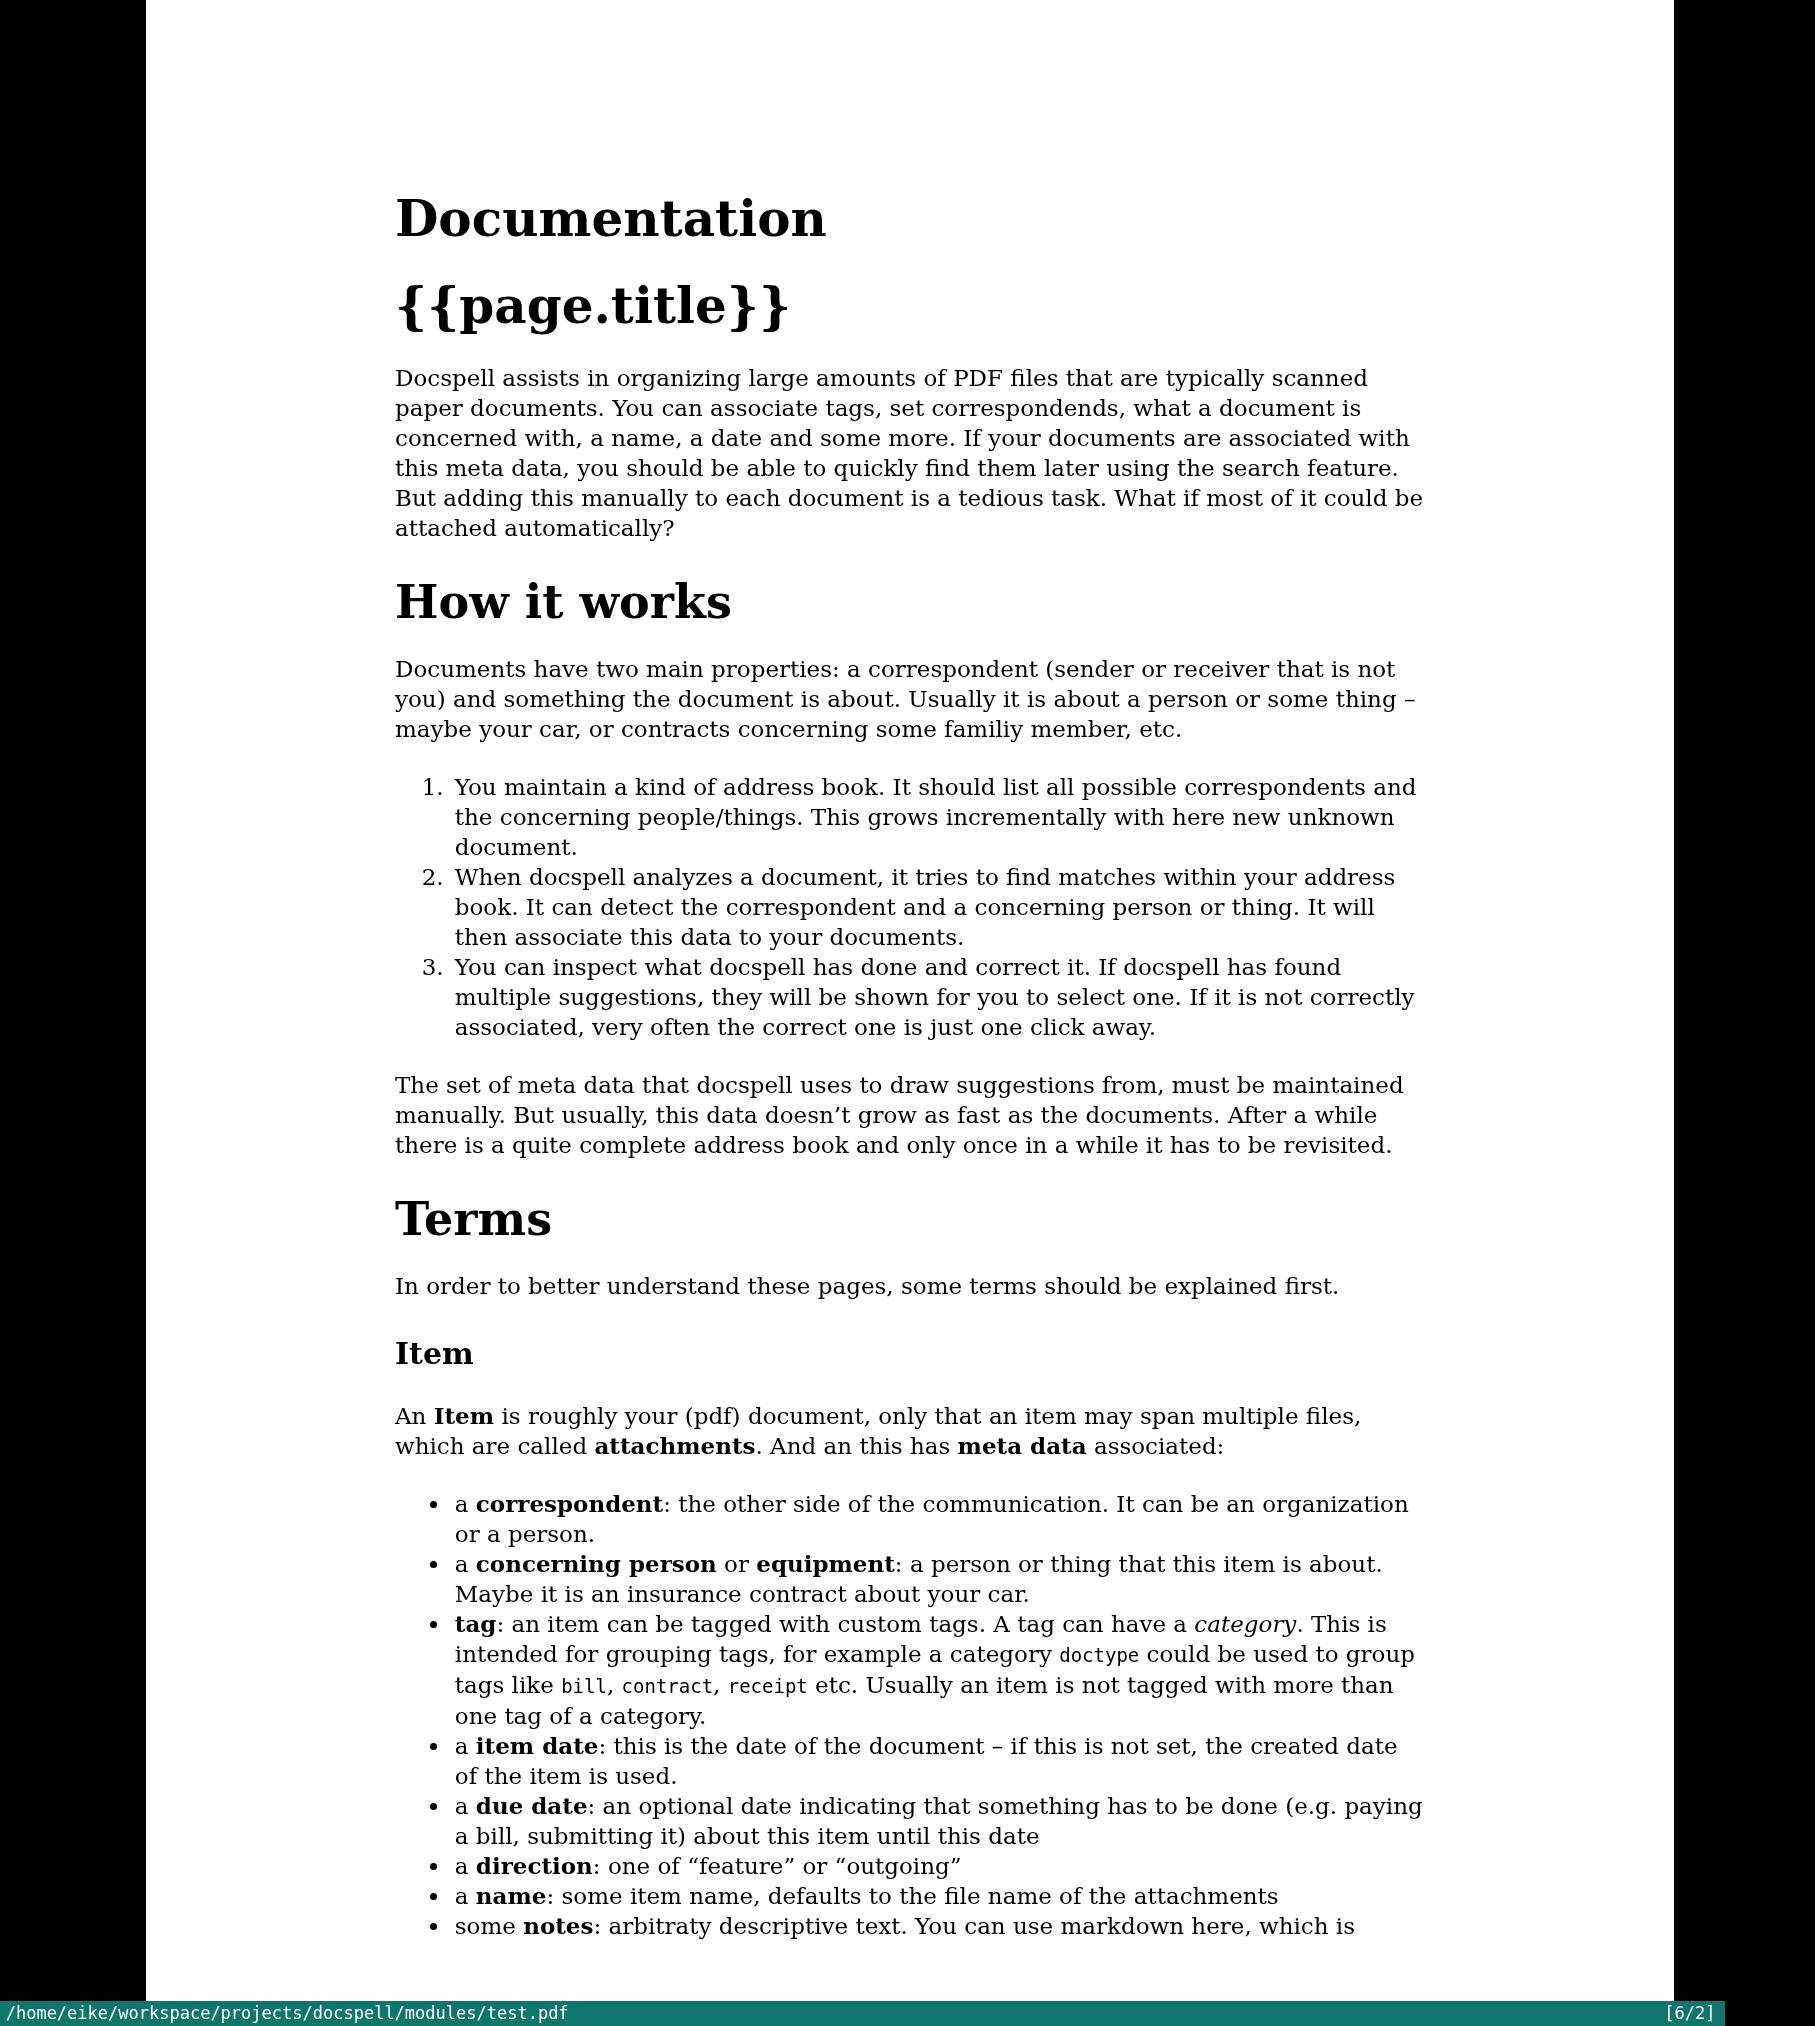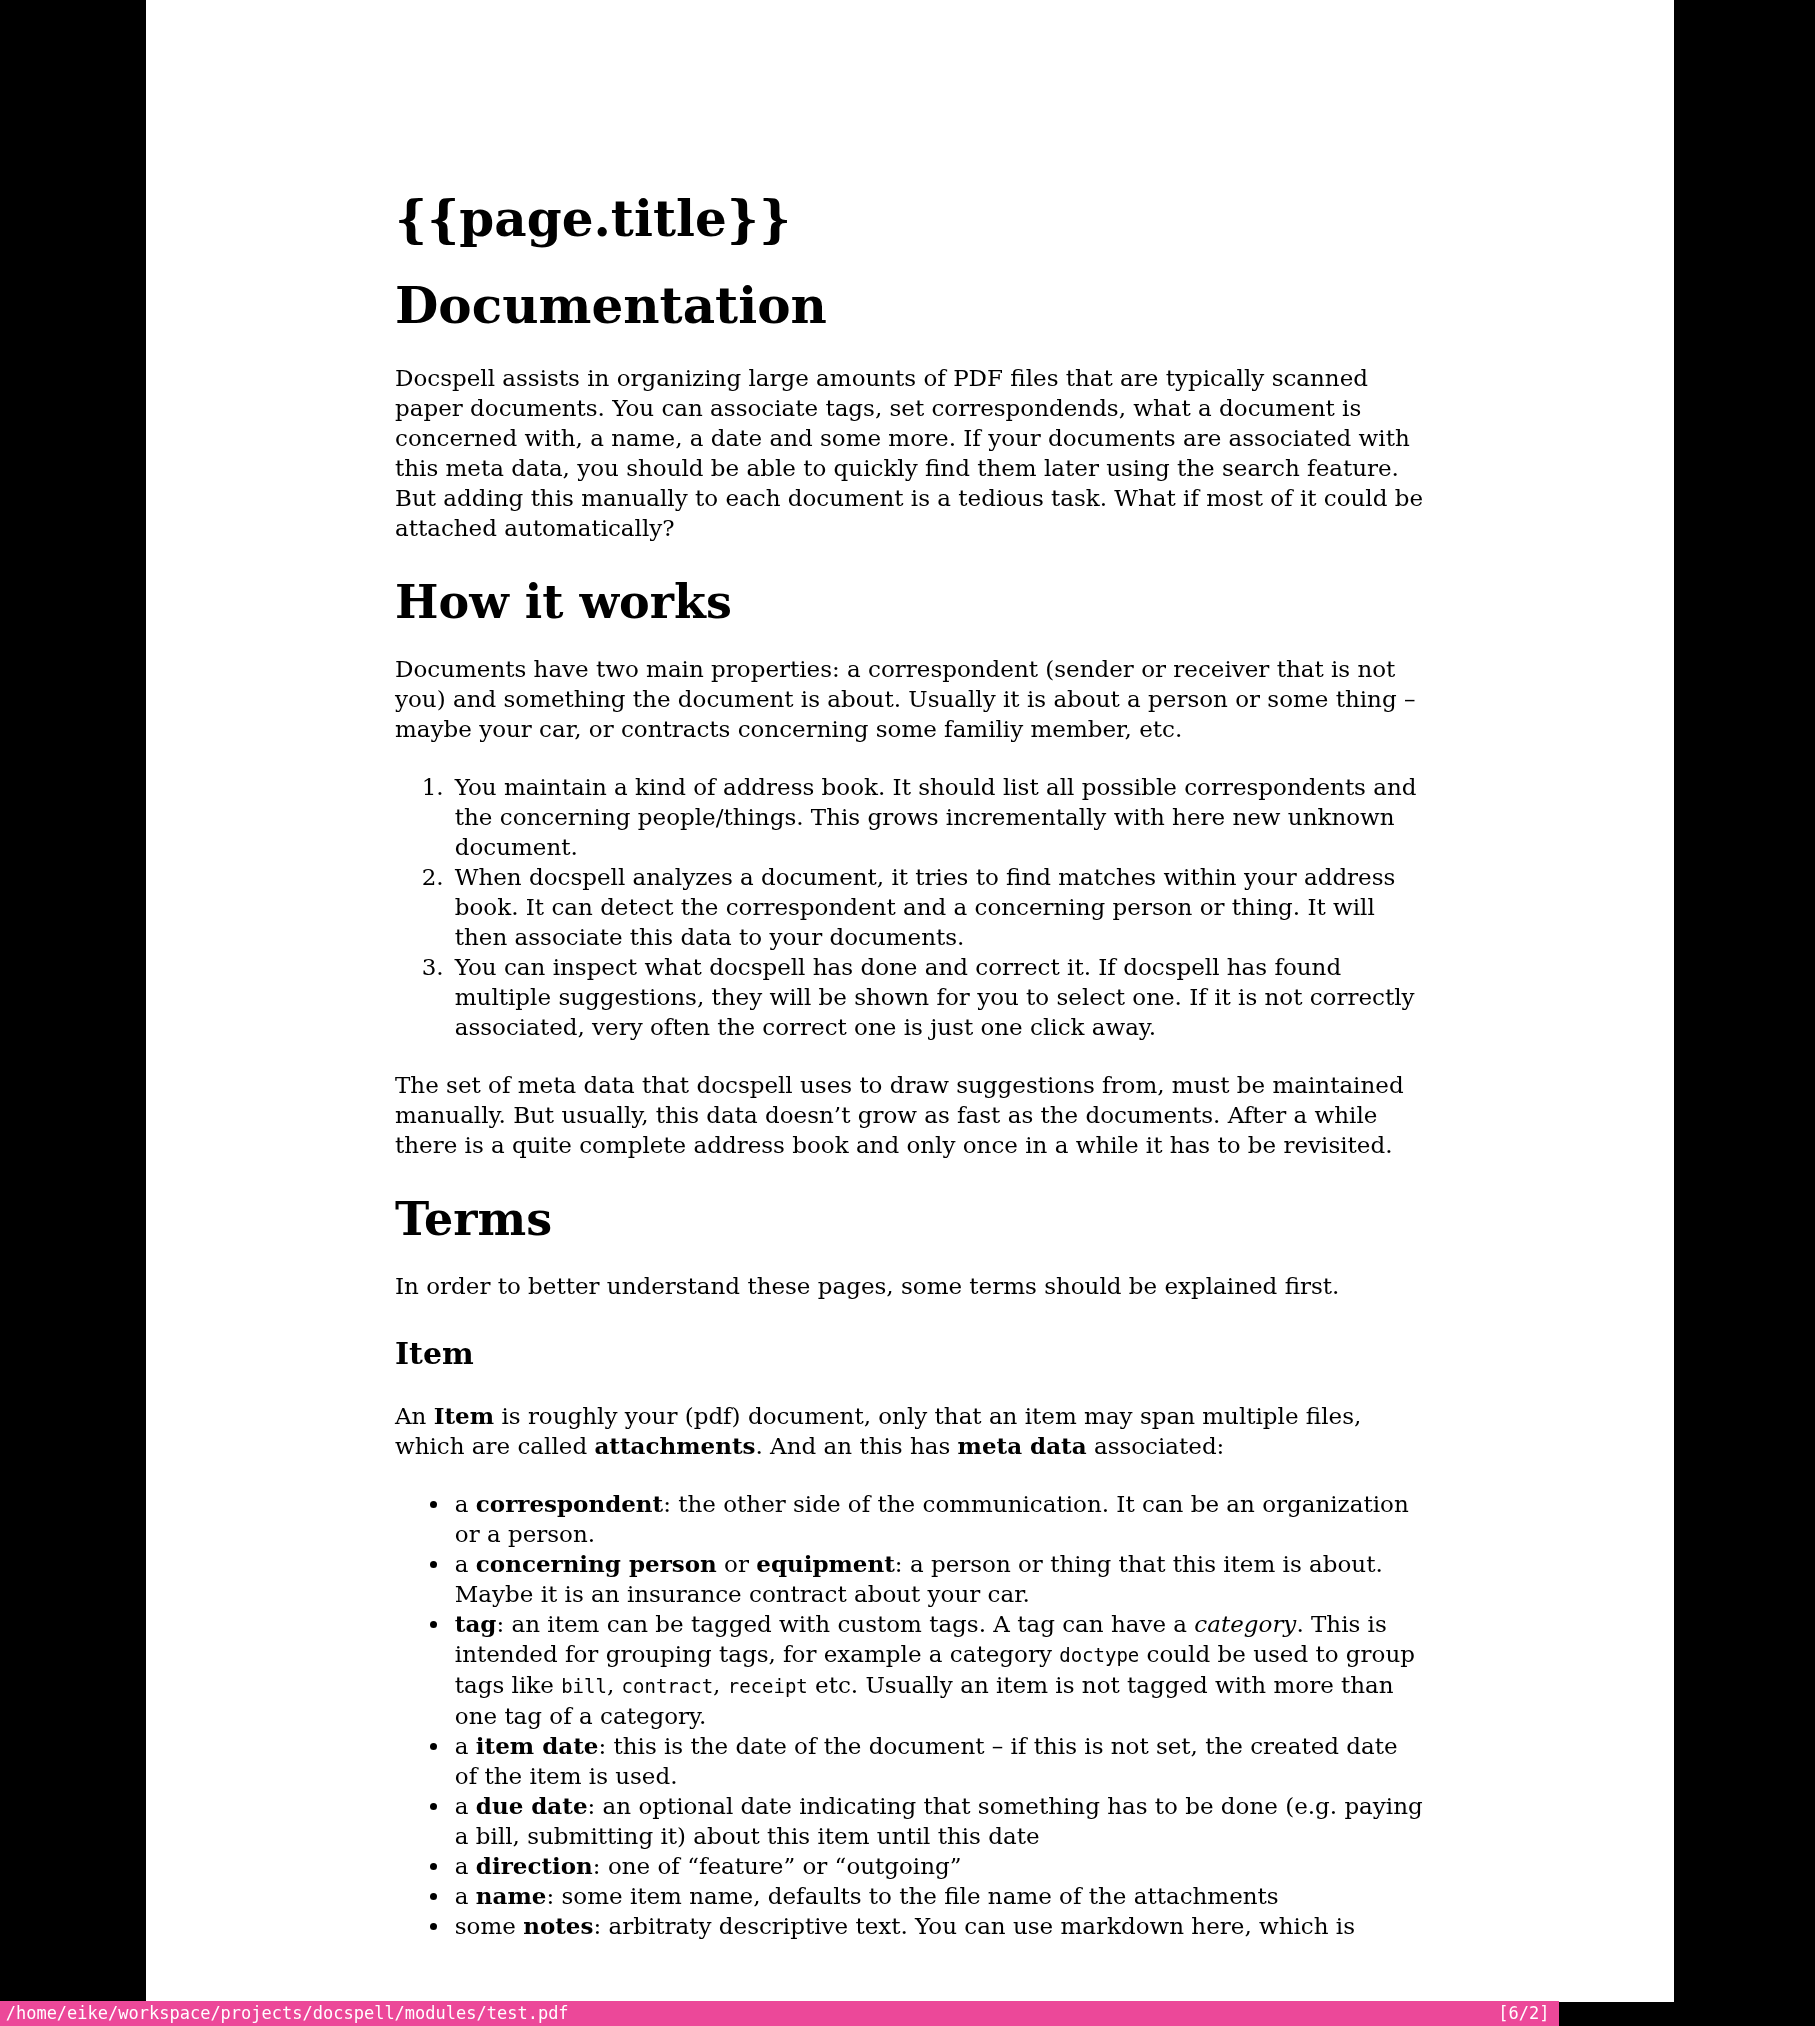--- a/index.html
+++ b/index.html
@@ -64,45 +64,45 @@
   strong { font-weight: bold; }
   em { font-style: italic; }
   code {
     font-family: "DejaVu Sans Mono", monospace;
     font-size: 19px;
   }
   .statusbar {
     position: absolute;
     left: 0;
     bottom: 0;
-    width: 1559px;
+    width: 1725px;
     height: 24.6px;
-    background: #ec4899;
+    background: #0f766e;
     color: #ffffff;
     font-family: "DejaVu Sans Mono", monospace;
     font-size: 17px;
     display: flex;
     align-items: center;
     justify-content: space-between;
     box-sizing: border-box;
     padding: 0 9.5px 1.9px 5.7px;
     white-space: nowrap;
   }
 </style>
 </head>
 <body>
 
 <div class="viewer">
 
   <div class="page">
     <div class="content">
 
+      <h1>Documentation</h1>
+
       <h1>{{page.title}}</h1>
-
-      <h1>Documentation</h1>
 
       <p>Docspell assists in organizing large amounts of PDF files that are typically scanned paper documents. You can associate tags, set correspondends, what a document is concerned with, a name, a date and some more. If your documents are associated with this meta data, you should be able to quickly find them later using the search feature. But adding this manually to each document is a tedious task. What if most of it could be attached automatically?</p>
 
       <h2>How it works</h2>
 
       <p>Documents have two main properties: a correspondent (sender or receiver that is not you) and something the document is about. Usually it is about a person or some thing – maybe your car, or contracts concerning some familiy member, etc.</p>
 
       <ol>
         <li>You maintain a kind of address book. It should list all possible correspondents and the concerning people/things. This grows incrementally with here new unknown document.</li>
         <li>When docspell analyzes a document, it tries to find matches within your address book. It can detect the correspondent and a concerning person or thing. It will then associate this data to your documents.</li>

